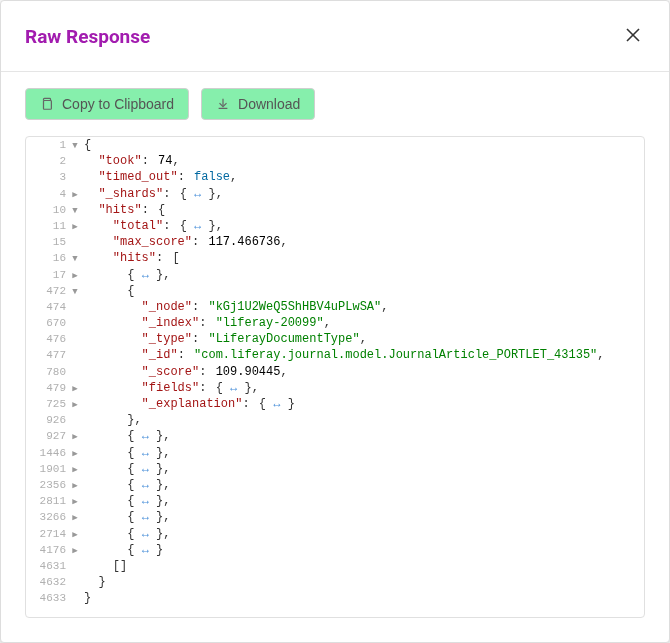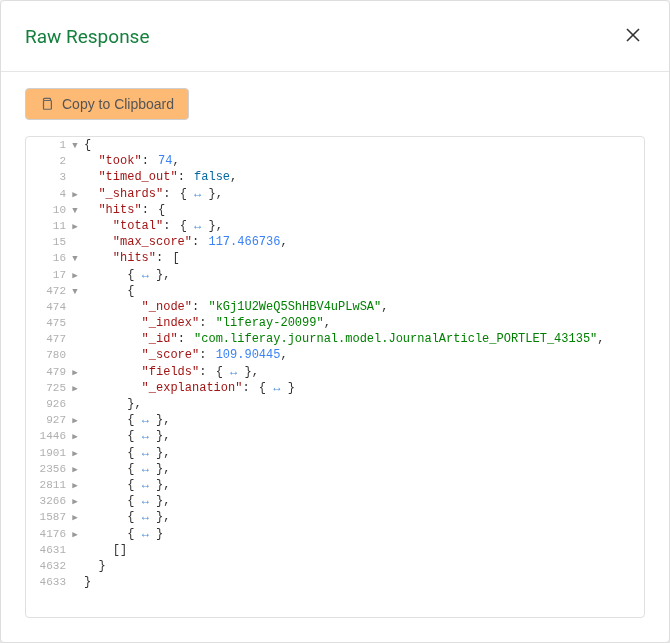--- a/index.html
+++ b/index.html
@@ -22,43 +22,43 @@
   }
   .modal-header {
     display: flex;
     justify-content: space-between;
     align-items: center;
     padding: 20px 24px;
     border-bottom: 1px solid #e5e5e5;
   }
   .modal-title {
     font-size: 19px;
-    font-weight: 400;
-    color: #15803d;
+    font-weight: 700;
+    color: #a21caf;
   }
   .close-btn {
     background: none;
     border: none;
     font-size: 22px;
     cursor: pointer;
     color: #333;
     padding: 4px;
     line-height: 1;
   }
   .toolbar {
     display: flex;
     gap: 12px;
     padding: 16px 24px 8px 24px;
   }
   .btn {
     display: inline-flex;
     align-items: center;
     gap: 8px;
     border: 1px solid #cfcfcf;
-    background: #fdba74;
+    background: #86efac;
     border-radius: 4px;
     padding: 7px 14px;
     font-size: 14px;
     color: #555;
     cursor: pointer;
   }
   .btn .icon { width: 14px; height: 14px; display: inline-block; }
   .code-panel {
     flex: 1;
     margin: 8px 24px 24px 24px;
@@ -92,21 +92,21 @@
     padding-left: 2px;
     user-select: none;
   }
   .content {
     white-space: pre;
     padding-left: 4px;
   }
   .tok-brace { color: #333; }
   .tok-key { color: #a31515; }
   .tok-string { color: #008000; }
-  .tok-number { color: #3b82f6; }
+  .tok-number { color: #000000; }
   .tok-bool { color: #0369a1; }
   .tok-colon { color: #333; padding: 0 2px 0 0; }
   .tok-comma { color: #333; }
   .tok-collapse { color: #4a90d9; cursor: pointer; }
   .ind { display:inline-block; }
 </style>
 </head>
 <body>
 
 <div class="modal">
@@ -126,20 +126,30 @@
   <div class="toolbar">
     <button class="btn">
       <span class="icon">
         <svg viewBox="0 0 16 16" width="14" height="14" fill="none" stroke="#666" stroke-width="1.4">
           <rect x="4" y="4" width="9" height="10" rx="1"></rect>
           <path d="M4 4 V2.5 A1 1 0 0 1 5 1.5 H11 A1 1 0 0 1 12 2.5 V4"></path>
         </svg>
       </span>
       <span>Copy to Clipboard</span>
     </button>
+    <button class="btn">
+      <span class="icon">
+        <svg viewBox="0 0 16 16" width="14" height="14" fill="none" stroke="#666" stroke-width="1.4">
+          <path d="M8 2 V10"></path>
+            <path d="M4 7 L8 11 L12 7"></path>
+            <path d="M3 13 H13"></path>
+        </svg>
+      </span>
+      <span>Download</span>
+    </button>
   </div>
 
   <div class="code-panel" id="code-panel">
       <div class="code-line">
         <span class="lineno">1</span>
         <span class="fold">▼</span>
         <span class="content"><span class="ind"></span><span class="tok-brace">{</span></span>
       </div>
       <div class="code-line">
         <span class="lineno">2</span>
@@ -185,25 +195,30 @@
         <span class="lineno">472</span>
         <span class="fold">▼</span>
         <span class="content"><span class="ind">      </span><span class="tok-brace">{</span></span>
       </div>
       <div class="code-line">
         <span class="lineno">474</span>
         <span class="fold"></span>
         <span class="content"><span class="ind">        </span><span class="tok-key">"_node"</span><span class="tok-colon">: </span><span class="tok-string">"kGj1U2WeQ5ShHBV4uPLwSA"</span><span class="tok-comma">,</span></span>
       </div>
       <div class="code-line">
-        <span class="lineno">475</span>
+        <span class="lineno">670</span>
         <span class="fold"></span>
         <span class="content"><span class="ind">        </span><span class="tok-key">"_index"</span><span class="tok-colon">: </span><span class="tok-string">"liferay-20099"</span><span class="tok-comma">,</span></span>
       </div>
       <div class="code-line">
+        <span class="lineno">476</span>
+        <span class="fold"></span>
+        <span class="content"><span class="ind">        </span><span class="tok-key">"_type"</span><span class="tok-colon">: </span><span class="tok-string">"LiferayDocumentType"</span><span class="tok-comma">,</span></span>
+      </div>
+      <div class="code-line">
         <span class="lineno">477</span>
         <span class="fold"></span>
         <span class="content"><span class="ind">        </span><span class="tok-key">"_id"</span><span class="tok-colon">: </span><span class="tok-string">"com.liferay.journal.model.JournalArticle_PORTLET_43135"</span><span class="tok-comma">,</span></span>
       </div>
       <div class="code-line">
         <span class="lineno">780</span>
         <span class="fold"></span>
         <span class="content"><span class="ind">        </span><span class="tok-key">"_score"</span><span class="tok-colon">: </span><span class="tok-number">109.90445</span><span class="tok-comma">,</span></span>
       </div>
       <div class="code-line">
@@ -245,21 +260,21 @@
         <span class="lineno">2811</span>
         <span class="fold">▶</span>
         <span class="content"><span class="ind">      </span><span class="tok-brace">{ </span><span class="tok-collapse">↔</span><span class="tok-brace"> }</span><span class="tok-comma">,</span></span>
       </div>
       <div class="code-line">
         <span class="lineno">3266</span>
         <span class="fold">▶</span>
         <span class="content"><span class="ind">      </span><span class="tok-brace">{ </span><span class="tok-collapse">↔</span><span class="tok-brace"> }</span><span class="tok-comma">,</span></span>
       </div>
       <div class="code-line">
-        <span class="lineno">1587</span>
+        <span class="lineno">2714</span>
         <span class="fold">▶</span>
         <span class="content"><span class="ind">      </span><span class="tok-brace">{ </span><span class="tok-collapse">↔</span><span class="tok-brace"> }</span><span class="tok-comma">,</span></span>
       </div>
       <div class="code-line">
         <span class="lineno">4176</span>
         <span class="fold">▶</span>
         <span class="content"><span class="ind">      </span><span class="tok-brace">{ </span><span class="tok-collapse">↔</span><span class="tok-brace"> }</span></span>
       </div>
       <div class="code-line">
         <span class="lineno">4631</span>

